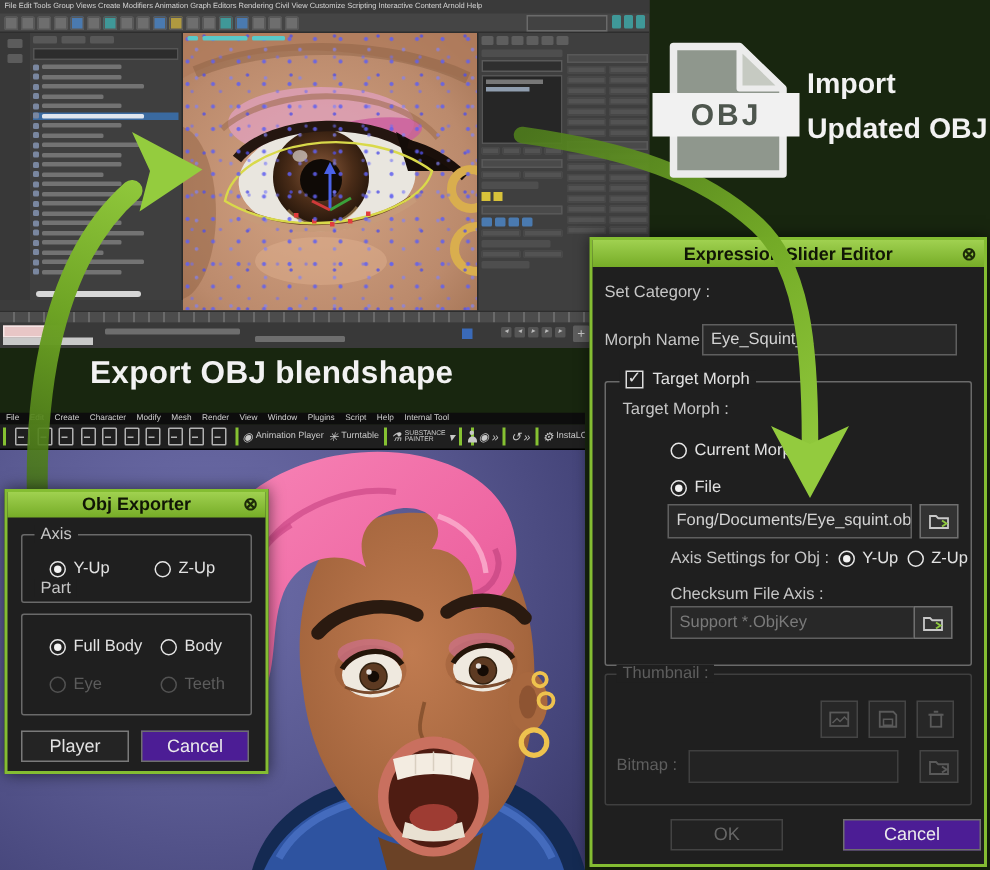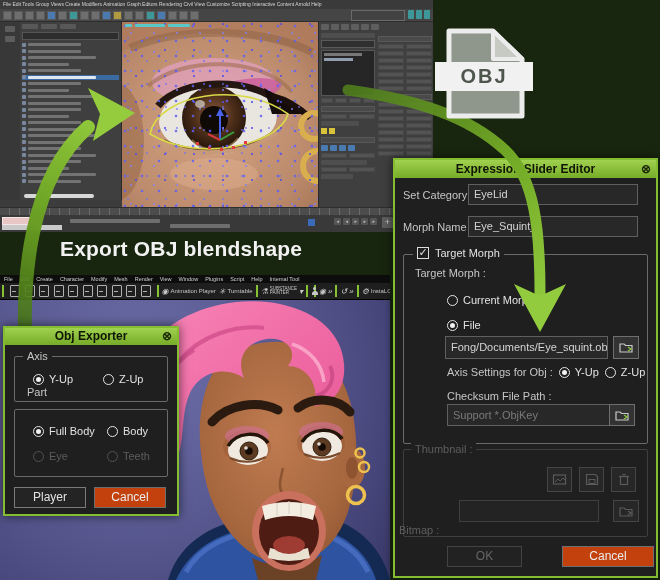--- a/index.html
+++ b/index.html
@@ -118,21 +118,21 @@
   .leg.dis{color:#5e5e5e;text-align:center;}
   .opt{position:absolute;display:flex;align-items:center;gap:5px;font-size:11px;color:#e2e2e2;white-space:nowrap;}
   .rd{width:11px;height:11px;border:1.5px solid #e6e6e6;border-radius:50%;box-sizing:border-box;position:relative;flex:none;}
   .rd.sel::after{content:"";position:absolute;left:2px;top:2px;right:2px;bottom:2px;background:#f2f2f2;border-radius:50%;}
   .opt.dis{color:#5c5c5c;}
   .opt.dis .rd{border-color:#525252;}
   .cbx{width:12px;height:12px;border:1.5px solid #dcdcdc;box-sizing:border-box;color:#ececec;
        font-size:10px;line-height:9px;text-align:center;flex:none;}
   .btn{position:absolute;font-size:12px;text-align:center;box-sizing:border-box;}
   .btn.dark{background:#242424;border:1px solid #7a7a7a;color:#e2e2e2;}
-  .btn.gray{background:#c2410c;border:1px solid #6e6e6e;color:#ececec;}
+  .btn.gray{background:#4c1d95;border:1px solid #6e6e6e;color:#ececec;}
   .btn.disab{background:#222;border:1px solid #434343;color:#666;}
   .fbtn{position:absolute;background:#333;border:1px solid #6f6f6f;display:flex;align-items:center;
         justify-content:center;box-sizing:border-box;}
   .fbtn.dis{border-color:#454545;background:#272727;}
 
   
   .objx{left:3px;top:326px;width:176px;height:190px;z-index:6;}
   .ox-axis{left:9px;top:28px;width:152px;height:44px;}
   .ox-axisleg{left:18px;top:22px;}
   .ox-y{left:28px;top:45px;}  .ox-z{left:98px;top:45px;}
@@ -160,21 +160,21 @@
   .ex-axrow{left:52px;top:206px;display:flex;align-items:center;gap:6px;position:absolute;}
   .ex-axrow .opt{position:static;}
   .ex-cslbl{left:52px;top:230px;}
   .ex-cs{left:52px;top:244px;width:172px;height:22px;line-height:20px;}
   .ex-fbtn2{left:214px;top:244px;width:26px;height:22px;}
   .ex-thumb{left:8px;top:289px;width:243px;height:86px;}
   .ex-thleg{left:16px;top:283px;}
   .ex-ib1{left:152px;top:307px;width:25px;height:25px;}
   .ex-ib2{left:184px;top:307px;width:25px;height:25px;}
   .ex-ib3{left:216px;top:307px;width:25px;height:25px;}
-  .ex-bmlbl{left:4px;top:344px;color:#5e5e5e;margin-top:20px;}
+  .ex-bmlbl{left:16px;top:344px;color:#5e5e5e;}
   .ex-bm{left:64px;top:340px;width:140px;height:22px;}
   .ex-fbtn3{left:218px;top:340px;width:26px;height:22px;}
   .ex-ok{left:52px;top:386px;width:75px;height:21px;line-height:19px;}
   .ex-cancel{left:167px;top:386px;width:92px;height:21px;line-height:19px;}
 
   .arrow-svg{pointer-events:none;}
   .objicon{left:435px;top:22px;z-index:9;}
 </style>
 </head>
 <body>
@@ -685,21 +685,20 @@
     <div class="btn dark ox-export">Player</div>
     <div class="btn gray ox-cancel">Cancel</div>
   </div>
 
   <div class="abs dlg expr">
     <div class="dlg-title" style="height:18px;line-height:18px;">
       <span>Expression Slider Editor</span>
       <span class="dlg-close" style="line-height:18px;">⊗</span>
     </div>
     <div class="abs lbl ex-catlbl">Set Category :</div>
-    <div class="abs inp ex-cat">EyeLid</div>
     <div class="abs lbl ex-mnlbl">Morph Name :</div>
     <div class="abs inp ex-mn">Eye_Squint_L</div>
 
     <div class="abs grp ex-grp"></div>
     <div class="ex-leg">
       <span class="cbx">✓</span>
       <span>Target Morph</span>
     </div>
     <div class="abs lbl ex-tmlbl">Target Morph :</div>
     <div class="abs opt ex-cur">
@@ -721,21 +720,21 @@
       <span class="lbl">Axis Settings for Obj :</span>
       <span class="opt">
         <span class="rd sel"></span>
         <span>Y-Up</span>
         </span>
       <span class="opt">
         <span class="rd"></span>
         <span>Z-Up</span>
         </span>
     </div>
-    <div class="abs lbl ex-cslbl">Checksum File Path :</div>
+    <div class="abs lbl ex-cslbl">Checksum File Axis :</div>
     <div class="abs inp ph ex-cs">Support *.ObjKey</div>
     <div class="fbtn ex-fbtn2">
       <svg width="15" height="13" viewBox="0 0 15 13">
         <path d="M1,3 h4 l1.5,1.5 H13 V11 H1 Z" fill="none" stroke="#c9c9c9" stroke-width="1.2"></path>
         <path d="M9,6 l3,2 -3,2" fill="none" stroke="#8dc63f" stroke-width="1.3"></path>
         </svg>
       </div>
 
     <div class="abs grp dis ex-thumb"></div>
     <div class="abs leg dis ex-thleg">Thumbnail :</div>
@@ -782,15 +781,17 @@
     <polygon points="210,252 184,204 210,216 236,204" fill="#93cb3e"></polygon>
   </svg>
 
   <svg class="abs objicon" width="100" height="102" viewBox="0 0 100 102">
     <path d="M14,9 H58 L87,37 V94 H14 Z" fill="#8f978d" stroke="#ececec" stroke-width="5" stroke-linejoin="round"></path>
     <path d="M58,9 V37 H87 Z" fill="#c6cac2" stroke="#ececec" stroke-width="4" stroke-linejoin="round"></path>
     <rect x="-2" y="40" width="100" height="29" fill="#f1f1f1"></rect>
     <text x="49" y="61" text-anchor="middle" font-family="Liberation Sans, sans-serif" font-size="20" font-weight="bold" letter-spacing="2" fill="#4e564e">OBJ</text>
   </svg>
   <div class="abs import-label">
+    <div>Import</div>
+    <div>Updated OBJ</div>
   </div>
 
 </div>
 
 </body></html>

